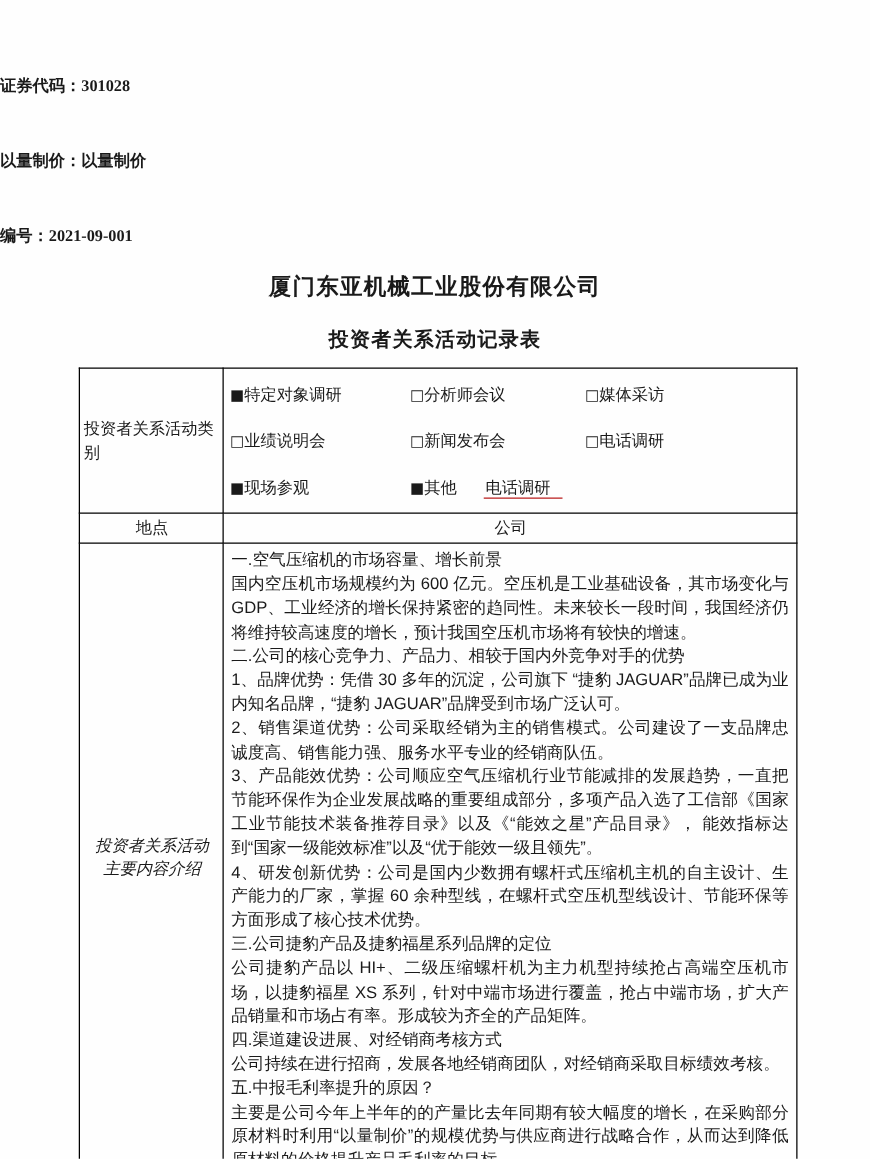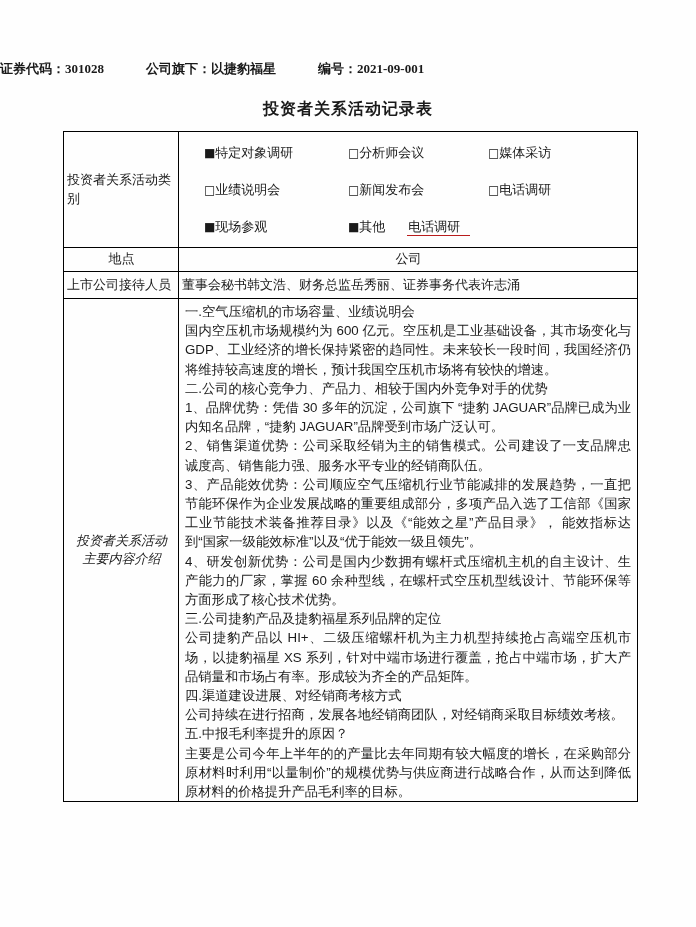--- a/index.html
+++ b/index.html
@@ -9,25 +9,26 @@
     color:#1a1a1a;
     font-family:"Liberation Serif","DejaVu Serif",serif;
     overflow:hidden;
   }
   .page { position:relative; width:696px; height:927px; }
 
   
   .meta-line {
     padding-top:60px;
     display:flex;
-    justify-content:flex-start;
+    justify-content:center;
     gap:42px;
     font-size:13px;
     font-weight:600;
     line-height:18px;
+    flex-direction:column;
   }
   .meta-item { white-space:nowrap; }
 
   
   .company-title {
     margin-top:19px;
     text-align:center;
     font-size:18px;
     font-weight:700;
     letter-spacing:1px;
@@ -62,21 +63,20 @@
   td.value-cell { width:459px; padding-left:5px; }
 
   
   tr.r-activity td { height:114px; }
   .options-grid {
     display:grid;
     grid-template-columns:144px 140px auto;
     grid-auto-rows:37px;
     align-items:center;
     padding:2px 0 0 2px;
-    margin-left:20px;
   }
   .option { white-space:nowrap; }
   .option .glyph { font-family:"DejaVu Sans",sans-serif; font-size:12px; }
   .option .extra {
     margin-left:22px;
     border-bottom:1px solid #b91c1c;
     padding:0 10px 1px 1px;
   }
 
   tr.r-participants td { height:34px; }
@@ -101,24 +101,25 @@
 
   .two-line span { display:block; }
 </style>
 </head>
 <body>
 
 <div class="page">
 
   <div class="meta-line">
     <span class="meta-item"><span>证券代码：</span><span>301028</span></span>
-    <span class="meta-item"><span>公司旗下：</span><span>以捷豹福星</span></span>
+    <span class="meta-item"><span>以量制价：</span><span>以量制价</span></span>
     <span class="meta-item"><span>编号：</span><span>2021-09-001</span></span>
   </div>
 
+  <div class="company-title">厦门东亚机械工业股份有限公司</div>
   <div class="doc-title">投资者关系活动记录表</div>
 
   <table class="record">
 
     <tbody>
         <tr class="r-activity">
       <td class="label-cell">投资者关系活动类别</td>
       <td class="value-cell">
         <div class="options-grid">
           <span class="option"><span class="glyph">■</span><span>特定对象调研</span></span>
@@ -133,32 +134,28 @@
       </td>
     </tr>
 
 
 
     <tr class="r-place">
       <td class="label-cell">地点</td>
       <td class="value-cell">公司</td>
     </tr>
 
-    <tr class="r-reception">
-      <td class="label-cell">上市公司接待人员</td>
-      <td class="value-cell">董事会秘书韩文浩、财务总监岳秀丽、证券事务代表许志涌</td>
-    </tr>
 
     <tr class="r-content">
       <td class="label-cell two-line">
         <span>投资者关系活动</span>
         <span>主要内容介绍</span>
       </td>
       <td class="value-cell">
-        <p class="cp">一.空气压缩机的市场容量、业绩说明会</p>
+        <p class="cp">一.空气压缩机的市场容量、增长前景</p>
         <p class="cp">国内空压机市场规模约为 600 亿元。空压机是工业基础设备，其市场变化与 GDP、工业经济的增长保持紧密的趋同性。未来较长一段时间，我国经济仍将维持较高速度的增长，预计我国空压机市场将有较快的增速。</p>
         <p class="cp">二.公司的核心竞争力、产品力、相较于国内外竞争对手的优势</p>
         <p class="cp">1、品牌优势：凭借 30 多年的沉淀，公司旗下 “捷豹 JAGUAR”品牌已成为业内知名品牌，“捷豹 JAGUAR”品牌受到市场广泛认可。</p>
         <p class="cp">2、销售渠道优势：公司采取经销为主的销售模式。公司建设了一支品牌忠诚度高、销售能力强、服务水平专业的经销商队伍。</p>
         <p class="cp">3、产品能效优势：公司顺应空气压缩机行业节能减排的发展趋势，一直把节能环保作为企业发展战略的重要组成部分，多项产品入选了工信部《国家工业节能技术装备推荐目录》以及《“能效之星”产品目录》， 能效指标达到“国家一级能效标准”以及“优于能效一级且领先”。</p>
         <p class="cp">4、研发创新优势：公司是国内少数拥有螺杆式压缩机主机的自主设计、生产能力的厂家，掌握 60 余种型线，在螺杆式空压机型线设计、节能环保等方面形成了核心技术优势。</p>
         <p class="cp">三.公司捷豹产品及捷豹福星系列品牌的定位</p>
         <p class="cp">公司捷豹产品以 HI+、二级压缩螺杆机为主力机型持续抢占高端空压机市场，以捷豹福星 XS 系列，针对中端市场进行覆盖，抢占中端市场，扩大产品销量和市场占有率。形成较为齐全的产品矩阵。</p>
         <p class="cp">四.渠道建设进展、对经销商考核方式</p>
         <p class="cp">公司持续在进行招商，发展各地经销商团队，对经销商采取目标绩效考核。</p>

